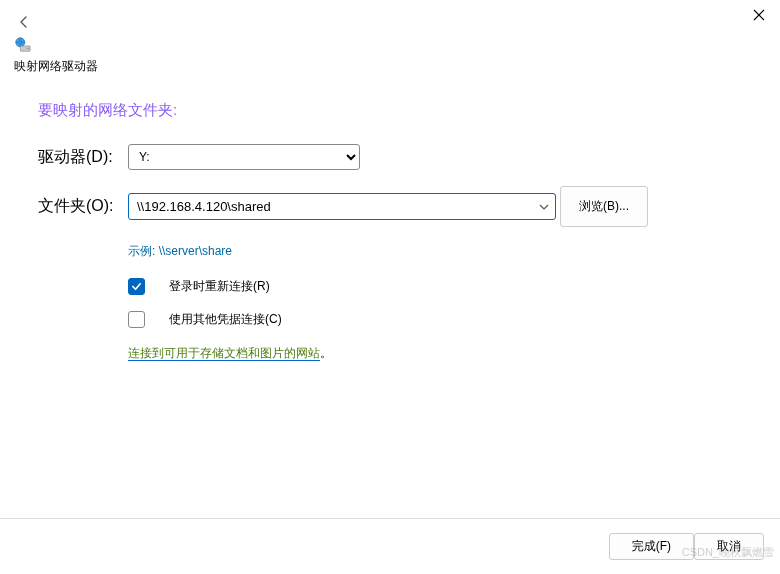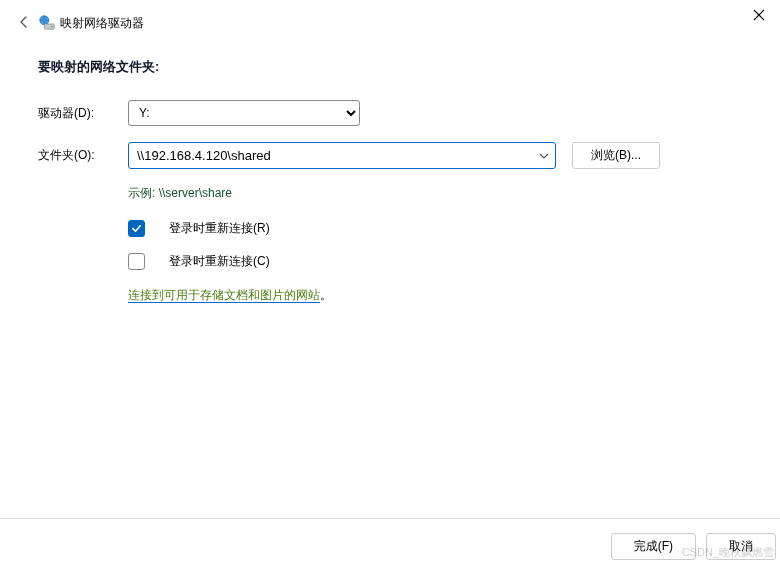--- a/index.html
+++ b/index.html
@@ -7,23 +7,24 @@
       font-family: "Microsoft YaHei", "Segoe UI", sans-serif;
       font-size: 12px;
       background: #fff;
       width: 780px;
       height: 574px;
       position: relative;
       color: #000;
     }
     .titlebar {
       display: flex;
-      align-items: flex-end;
+      align-items: flex-start;
       padding: 12px 14px 8px 14px;
       gap: 4px;
+      flex-direction: column;
     }
     .back-btn {
       width: 20px; height: 20px;
       display: flex; align-items: center; justify-content: center;
       color: #555;
     }
     .app-icon {
       width: 18px; height: 18px;
       position: relative;
     }
@@ -33,37 +34,37 @@
       position: absolute;
       top: 8px; right: 14px;
       width: 14px; height: 14px;
       color: #000;
       display: flex; align-items: center; justify-content: center;
     }
     .content {
       padding: 18px 38px 0 38px;
     }
     .heading {
-      color: #0f172a;
-      font-size: 13px;
+      color: #8b5cf6;
+      font-size: 15px;
       margin-bottom: 24px;
-      font-weight: 700;
+      font-weight: 400;
     }
     .instruction {
       font-size: 12px;
       margin-bottom: 34px;
     }
     .form-row {
       display: flex;
       align-items: center;
       margin-bottom: 16px;
     }
     .form-label {
       width: 90px;
-      font-size: 12px;
+      font-size: 16px;
     }
     .form-indent {
       margin-left: 90px;
       margin-bottom: 18px;
     }
     select.drive {
       width: 232px;
       height: 26px;
       border: 1px solid #888;
       border-radius: 3px;
@@ -87,32 +88,32 @@
       padding: 3px 8px;
       font-size: 13px;
       background: transparent;
     }
     .combo-arrow {
       width: 22px;
       display: flex; align-items: center; justify-content: center;
       color: #555;
     }
     .browse-btn {
-      margin-left: 16px;
-      height: 27px;
+      margin-left: 4px;
+      height: 41px;
       padding: 0 18px;
       border: 1px solid #ccc;
       border-radius: 3px;
       background: #fdfdfd;
       font-size: 12px;
       cursor: pointer;
     }
     .example {
       font-size: 12px;
-      color: #14532d;
+      color: #0369a1;
     }
     .checkbox-row {
       display: flex;
       align-items: center;
       gap: 24px;
       margin-bottom: 16px;
     }
     .chk {
       width: 17px; height: 17px;
       border: 1px solid #888;
@@ -132,24 +133,23 @@
       font-size: 12px;
       text-decoration: none;
       border-bottom: 1px solid #0066cc;
       line-height: 1.6;
     }
     .period { color: #000; }
     .footer {
       position: absolute;
       bottom: 0; left: 0; right: 0;
       border-top: 1px solid #ddd;
-      padding: 14px 4px;
+      padding: 14px 16px;
       display: flex;
       justify-content: flex-end;
-      gap: 10px;
     }
     .footer button {
       height: 27px;
       padding: 0 22px;
       border: 1px solid #ccc;
       border-radius: 3px;
       background: #fdfdfd;
       font-size: 12px;
       cursor: pointer;
     }
@@ -217,21 +217,21 @@
     <div class="chk checked">
       <svg viewBox="0 0 12 12">
           <path d="M2 6 L5 9 L10 3" stroke="#fff" stroke-width="1.8" fill="none" stroke-linecap="round" stroke-linejoin="round"></path>
         </svg>
     </div>
     <span>登录时重新连接(R)</span>
   </div>
 
   <div class="form-indent checkbox-row">
     <div class="chk"></div>
-    <span>登录时重新连接(C)</span>
+    <span>使用其他凭据连接(C)</span>
   </div>
 
   <div class="form-indent">
     <a href="#" class="link">连接到可用于存储文档和图片的网站</a><span class="period">。</span>
   </div>
 </div>
 
 <div class="footer">
   <button>完成(F)</button>
   <button>取消</button>

